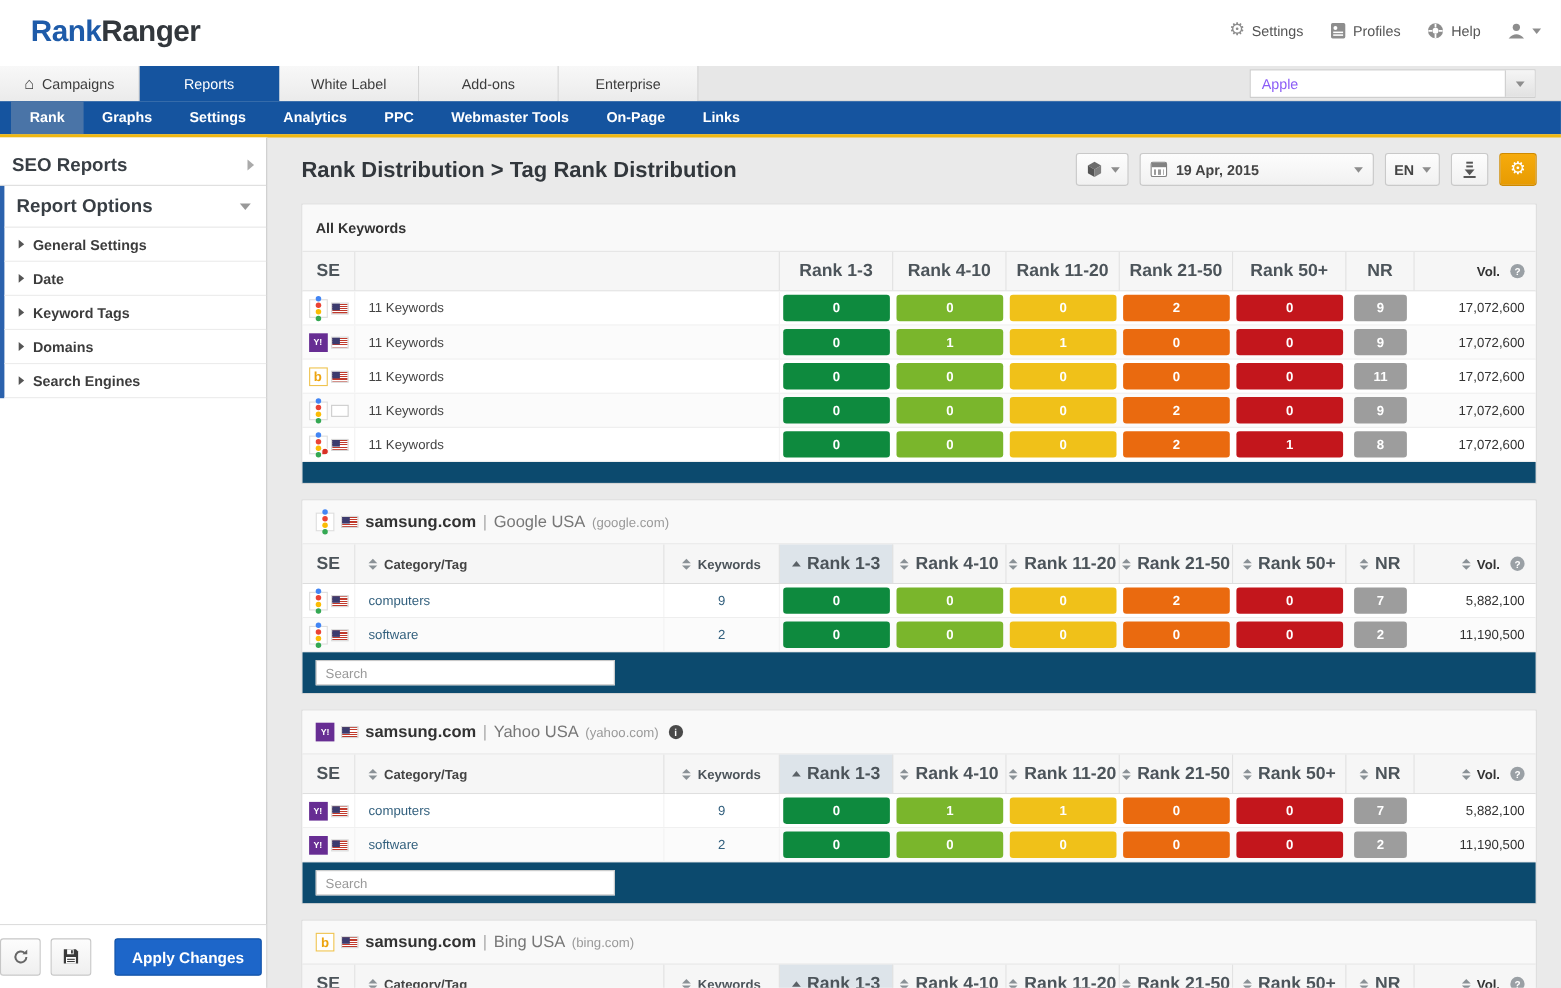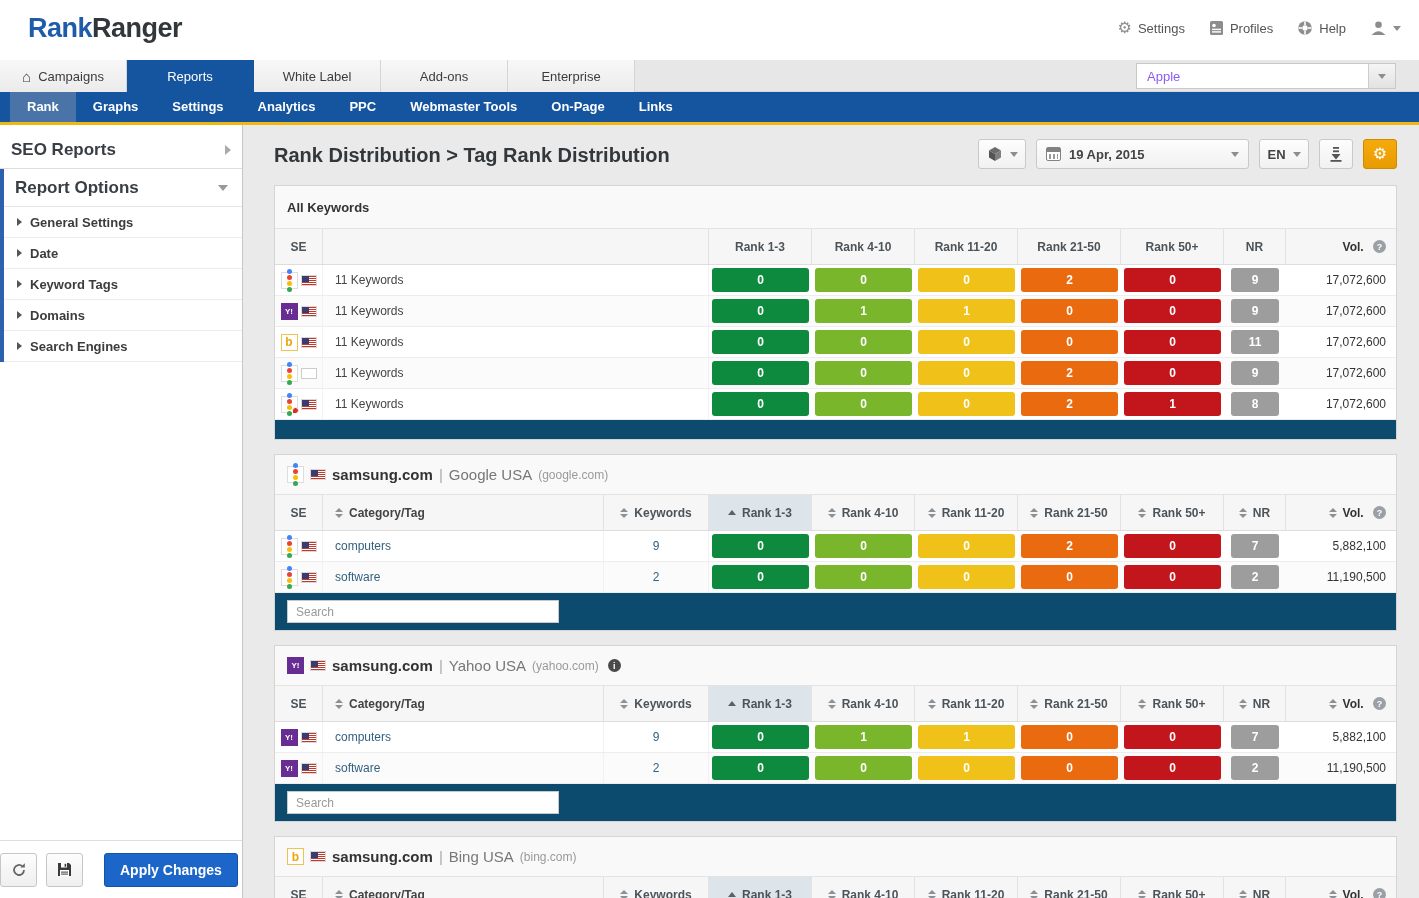--- a/index.html
+++ b/index.html
@@ -68,21 +68,21 @@
   
   .card{width:1123px;background:#fff;border:1px solid #d5d5d5;margin-bottom:14px}
   .card-title{height:40px;background:#f9f9f9;border-bottom:1px solid #e3e3e3;display:flex;align-items:center;padding:0 12px;gap:6px}
   .card-title.simple{height:43px}
   .ct-simple{font-size:13px;font-weight:bold;color:#333}
   .ct-domain{font-size:15px;font-weight:bold;color:#333;margin-left:0}
   .ct-sep{color:#aaa;font-size:15px}
   .ct-engine{color:#777;font-size:15px}
   .ct-paren{color:#9a9a9a;font-size:12px}
   .thead{display:flex;height:36px;background:#f6f6f6;border-bottom:1px solid #ddd;align-items:stretch}
-  .th{display:flex;align-items:center;justify-content:center;font-size:12px;font-weight:bold;color:#4c545a;
+  .th{display:flex;align-items:center;justify-content:center;font-size:16px;font-weight:bold;color:#4c545a;
     border-right:1px solid #e2e2e2;gap:6px}
   .th.c-vol{justify-content:flex-end;padding-right:10px;border-right:none}
   .th.c-name{justify-content:flex-start;padding-left:12px}
   .th.sorted{background:#dde4ea}
   .trow{display:flex;height:31px;align-items:center;border-bottom:1px solid #ededed;background:#fff}
   .trow.alt{background:#fbfbfb}
   .c-se{width:48px;display:flex;align-items:center;justify-content:center;gap:3px}
   .c-name{flex:1;display:flex;align-items:center;padding-left:12px;font-size:12px;color:#444}
   .c-kw{width:105px;display:flex;align-items:center;justify-content:center;font-size:12px}
   .c-rank{width:103px;display:flex;align-items:center;justify-content:center}

